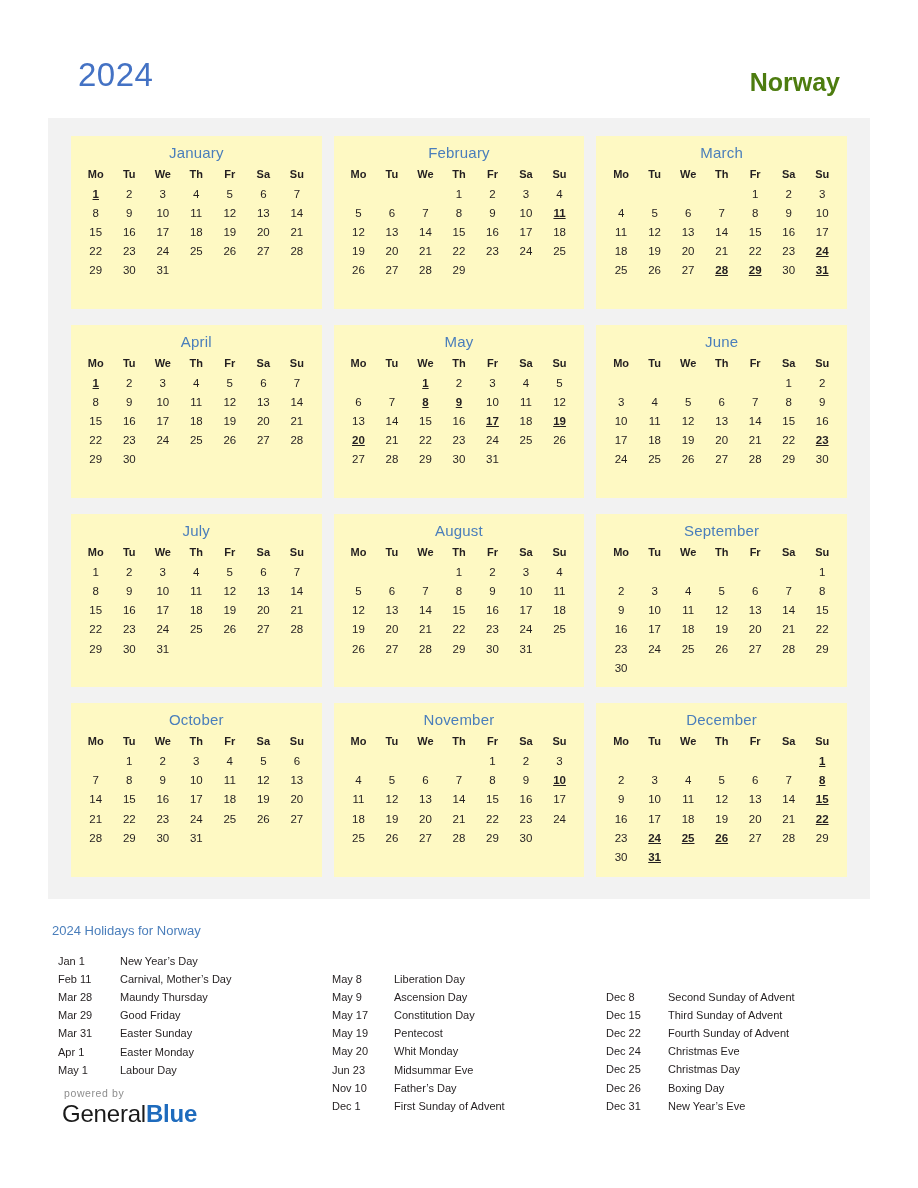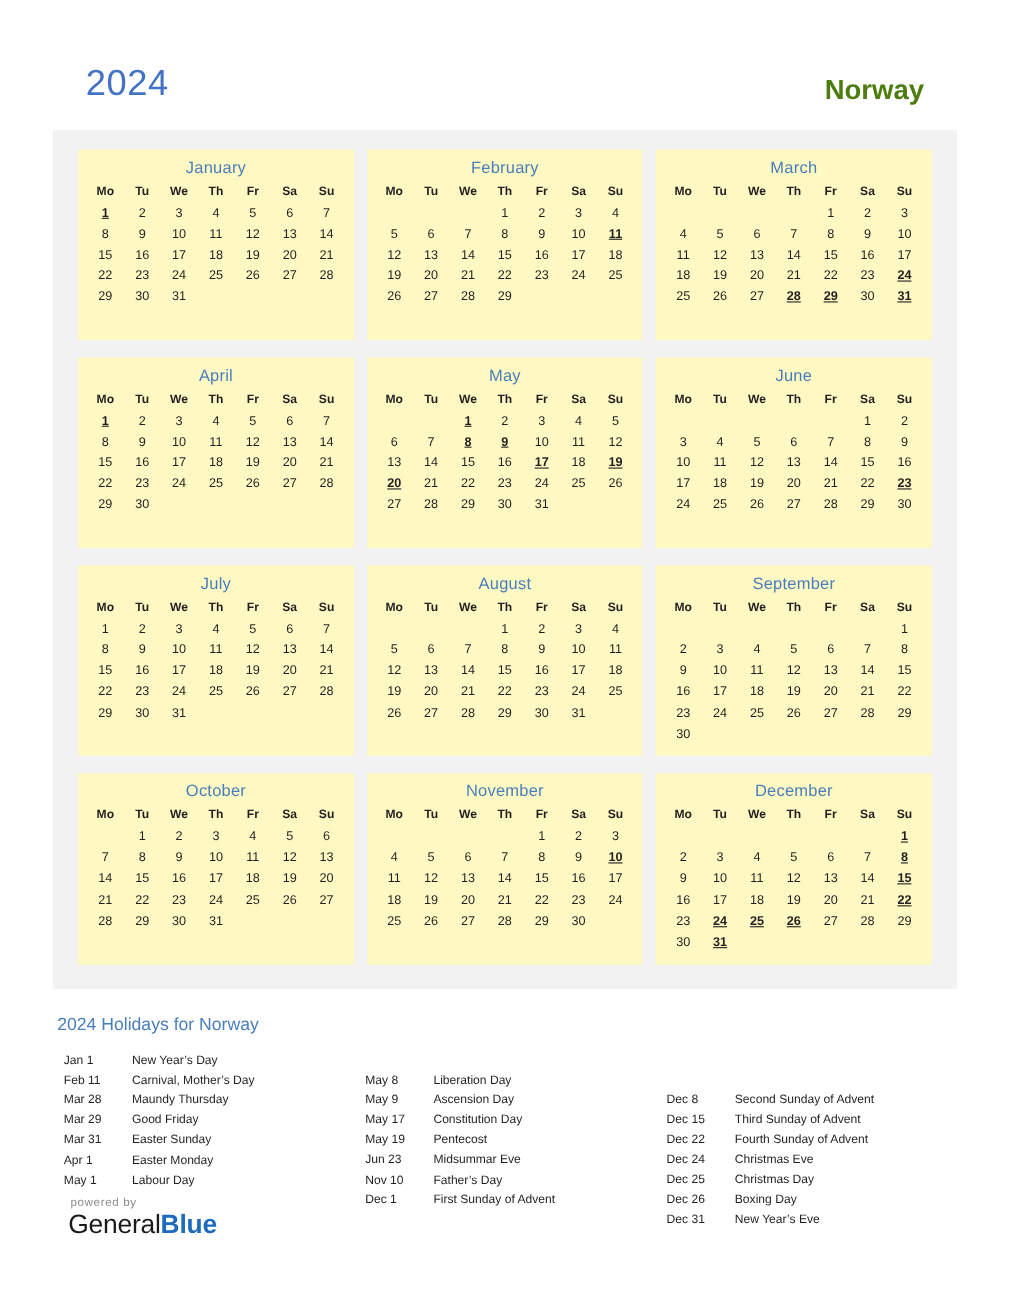--- a/index.html
+++ b/index.html
@@ -90,21 +90,21 @@
   }
   td.empty { color: transparent; }
 
   
   .holidays-section {
     margin: 0 48px;
     padding-top: 24px;
   }
   .holidays-title {
     color: #4a7ebb;
-    font-size: 16px;
+    font-size: 13px;
     padding-left: 4px;
     padding-bottom: 14px;
   }
   .holidays-cols {
     display: grid;
     grid-template-columns: 1fr 1fr 1fr;
   }
   .holiday-col {
     padding-left: 10px;
   }
@@ -1063,20 +1063,24 @@
         </div>
         <div class="holiday-row">
           <div class="holiday-date">May 17</div>
           <div class="holiday-name">Constitution Day</div>
         </div>
         <div class="holiday-row">
           <div class="holiday-date">May 19</div>
           <div class="holiday-name">Pentecost</div>
         </div>
         <div class="holiday-row">
+          <div class="holiday-date">May 20</div>
+          <div class="holiday-name">Whit Monday</div>
+        </div>
+        <div class="holiday-row">
           <div class="holiday-date">Jun 23</div>
           <div class="holiday-name">Midsummar Eve</div>
         </div>
         <div class="holiday-row">
           <div class="holiday-date">Nov 10</div>
           <div class="holiday-name">Father’s Day</div>
         </div>
         <div class="holiday-row">
           <div class="holiday-date">Dec 1</div>
           <div class="holiday-name">First Sunday of Advent</div>

